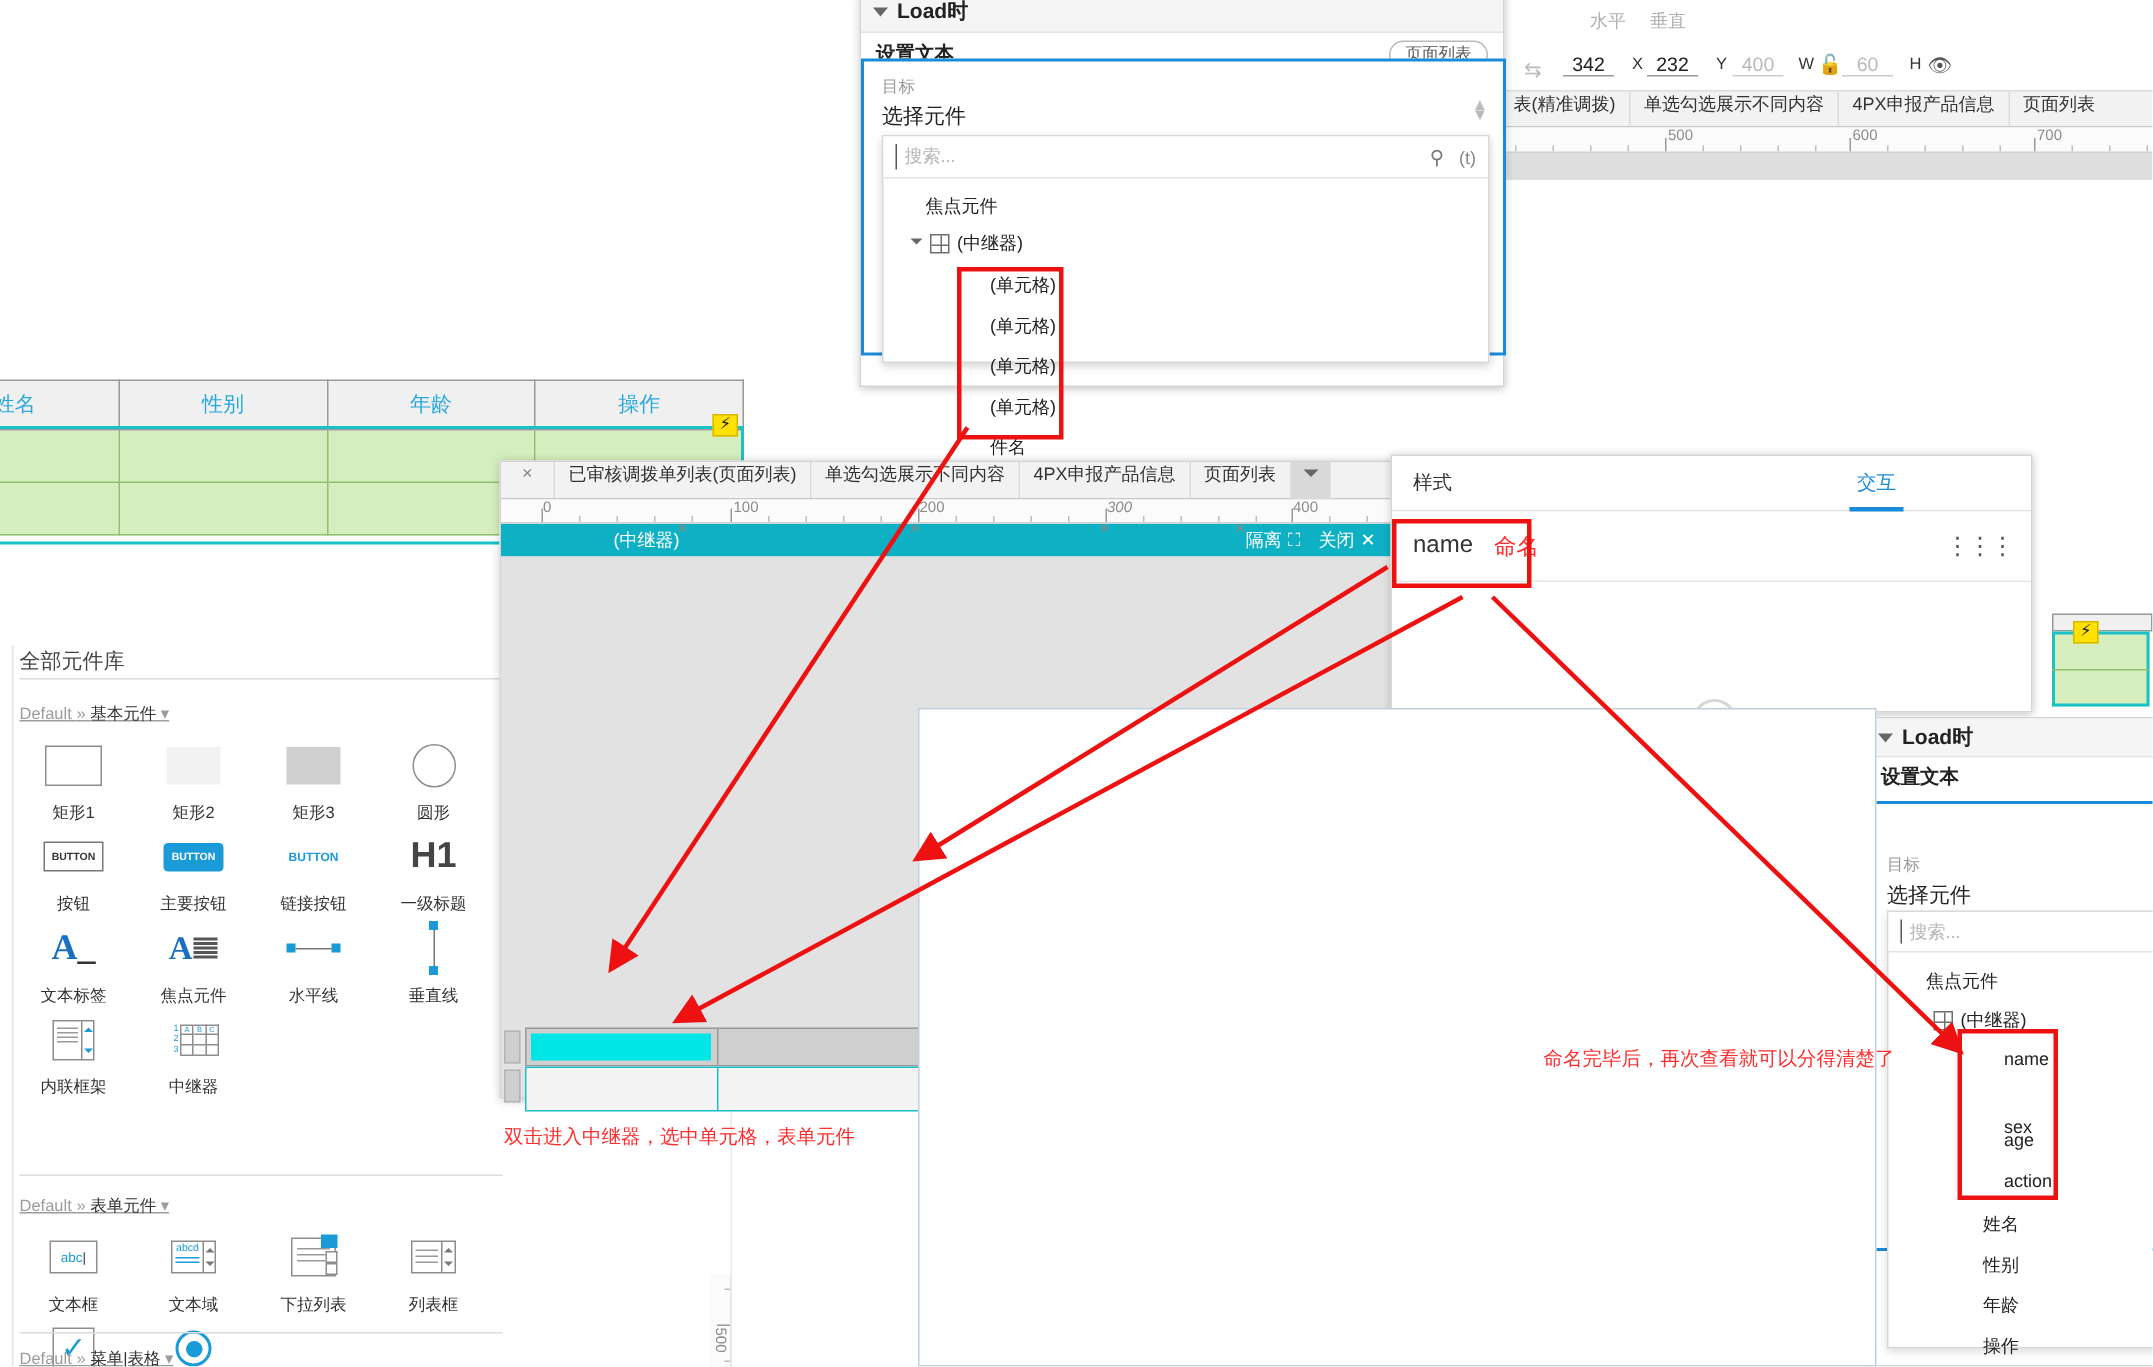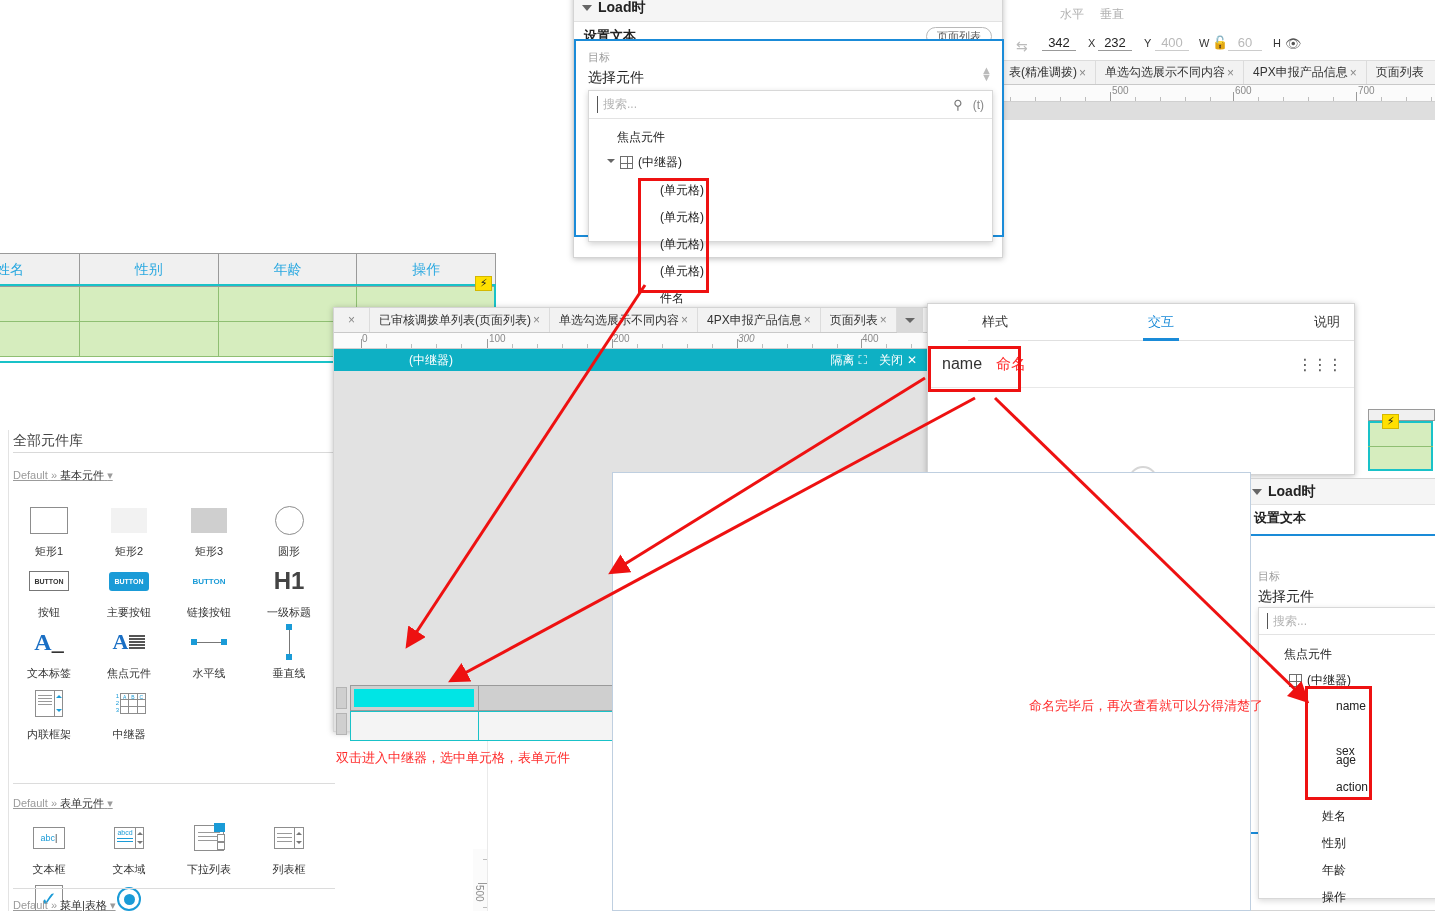--- a/index.html
+++ b/index.html
@@ -92,22 +92,22 @@
     font-size:13px;color:#222;border-bottom:1px solid #999;
     min-width:34px;display:inline-block;text-align:center;
   }
   .tb-num.dim{color:#b9b9b9;border-bottom-color:#ccc;}
   .tb-unit{font-size:11px;color:#333;margin:0 6px 0 3px;}
   .tabstrip{
     background:#f2f2f2;border-top:1px solid #dcdcdc;border-bottom:1px solid #c9c9c9;
     display:flex;align-items:center;box-sizing:border-box;
   }
   .tabstrip .tab{
-    display:flex;align-items:center;gap:2px;padding:0 9px;height:100%;
-    font-size:12px;color:#333;white-space:nowrap;border-right:1px solid #dcdcdc;
+    display:flex;align-items:center;gap:20px;padding:0 9px;height:100%;
+    font-size:12px;color:#333;white-space:nowrap;border-right:1px solid #dcdcdc;flex-direction:column;
   }
   .tabstrip .tab .x{color:#888;font-size:12px;}
   .ruler{
     background:#fbfbfb;border-bottom:1px solid #d0d0d0;
     position:relative;overflow:hidden;box-sizing:border-box;
   }
   .ruler .tk{position:absolute;bottom:0;width:1px;background:#bdbdbd;height:4px;}
   .ruler .tk.maj{height:9px;background:#9a9a9a;}
   .ruler .lab{position:absolute;top:0;font-size:10px;color:#8a8a8a;}
   .vruler{background:#fbfbfb;border-right:1px solid #d0d0d0;position:relative;overflow:hidden;}
@@ -122,21 +122,21 @@
   .rep-head{
     background:#0eb0c4;color:#fff;display:flex;align-items:center;
     box-sizing:border-box;font-size:12px;
   }
   .rep-head .ttl{flex:0 0 auto;margin-left:75px;}
   .rep-head .sp{flex:1;}
   .rep-head .act{margin-right:12px;display:flex;align-items:center;gap:4px;}
   .rep-body{background:#e2e2e2;}
 
   
-  .insp-tabs{display:flex;border-bottom:1px solid #e0e0e0;background:#fff;margin-left:40px;}
+  .insp-tabs{display:flex;border-bottom:1px solid #e0e0e0;background:#fff;}
   .insp-tabs .t{flex:1;text-align:center;font-size:13px;color:#333;line-height:36px;}
   .insp-tabs .t.on{color:#1a8bd8;position:relative;}
   .insp-tabs .t.on:after{
     content:"";position:absolute;left:50%;transform:translateX(-50%);
     bottom:-1px;width:36px;height:3px;background:#1a8bd8;
   }
   .name-row{display:flex;align-items:center;height:46px;border-bottom:1px solid #e8e8e8;background:#fff;}
   .name-val{font-size:16px;color:#333;padding-left:14px;}
   .btn-primary{
     background:#0b7fd4;color:#fff;text-align:center;font-size:13px;
@@ -251,21 +251,21 @@
   <div class="abs lib-title" style="left:4px;top:2px;color:#444;">全部元件库</div>
   <div class="abs" style="left:4px;top:22px;width:322px;height:1px;background:#d9d9d9;"></div>
 
   <div class="abs lib-grp" style="left:4px;top:38px;">
     <span>Default</span>
     <span>»</span>
     <b>基本元件</b>
     <span>▾</span>
   </div>
 
-  <div class="abs lib-grid" style="left:0;top:68px;width:330px;">
+  <div class="abs lib-grid" style="left:0;top:58px;width:330px;">
     <div class="lib-item">
       <div class="lib-ico">
         <div style="width:36px;height:25px;border:1px solid #8d8d8d;background:#fff;"></div>
         </div>
       <div class="lib-lab">矩形1</div>
     </div>
     <div class="lib-item">
       <div class="lib-ico">
         <div style="width:36px;height:25px;background:#f2f2f2;"></div>
         </div>
@@ -619,23 +619,20 @@
 <div class="abs red-box" style="left:638px;top:178px;width:71px;height:115px;"></div>
 
 <div class="abs panel shadowed" style="left:927px;top:303px;width:428px;height:172px;background:#fff;">
   <div class="insp-tabs">
     <div class="t" style="text-align:left;padding-left:14px;">
       <span>样式</span>
     </div>
     <div class="t on">
       <span>交互</span>
     </div>
-    <div class="t" style="text-align:right;padding-right:14px;">
-      <span>说明</span>
-    </div>
   </div>
   <div class="name-row">
     <span class="name-val">name</span>
     <span class="red-txt" style="margin-left:14px;font-size:15px;">命名</span>
     <span style="flex:1;"></span>
     <span class="sliders" style="margin-right:12px;font-size:16px;">⋮⋮⋮</span>
   </div>
   <div class="abs" style="left:200px;top:162px;width:26px;height:26px;border:2px solid #d6d6d6;border-radius:50%;"></div>
 </div>
 

